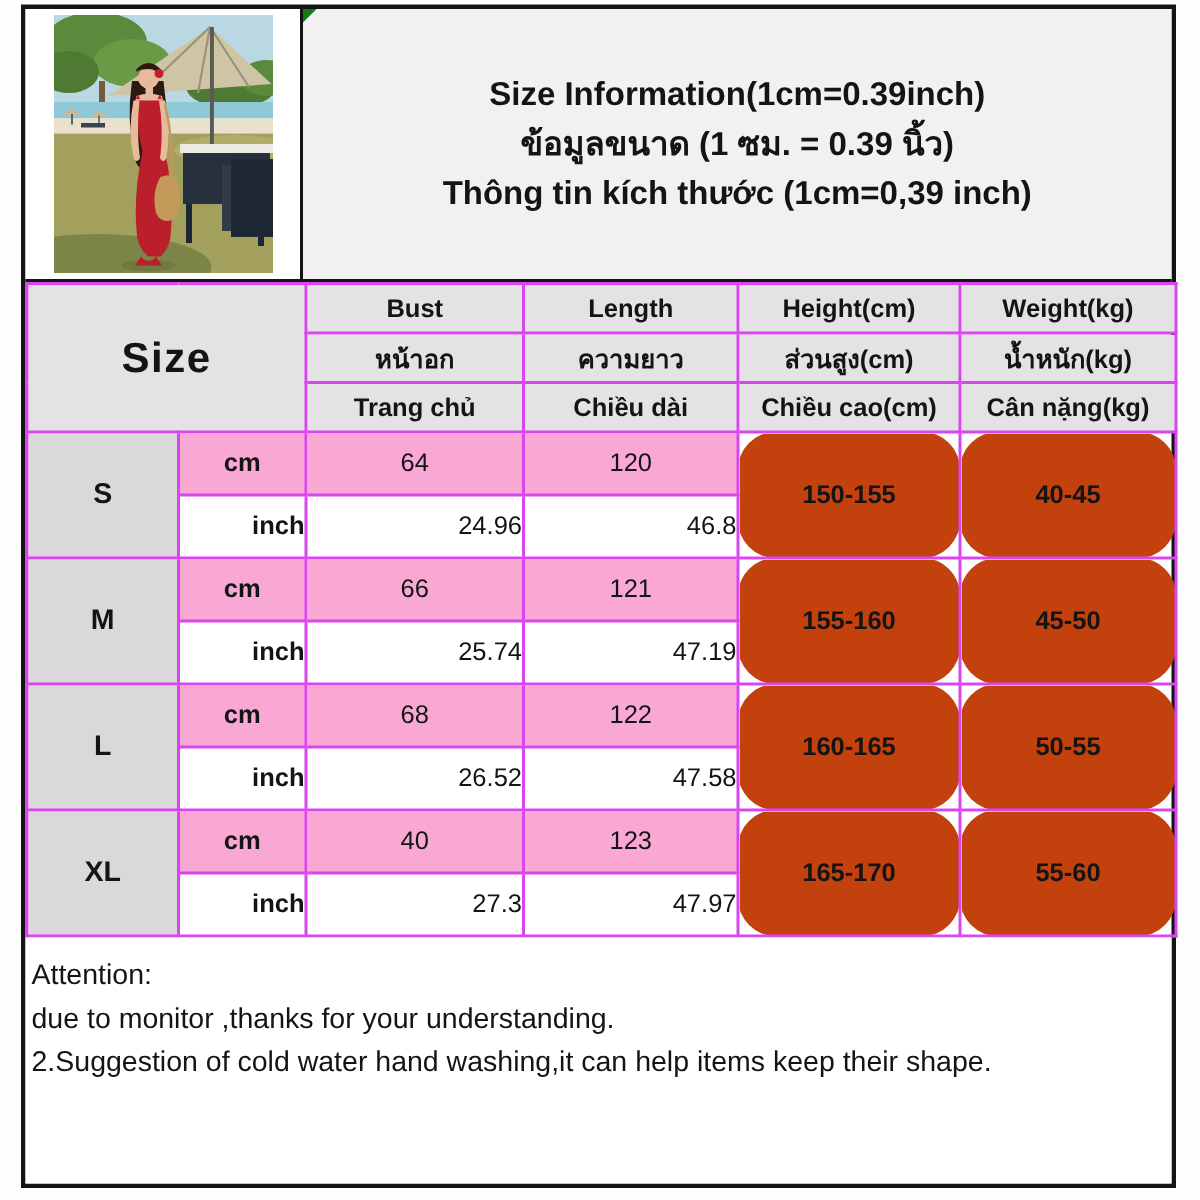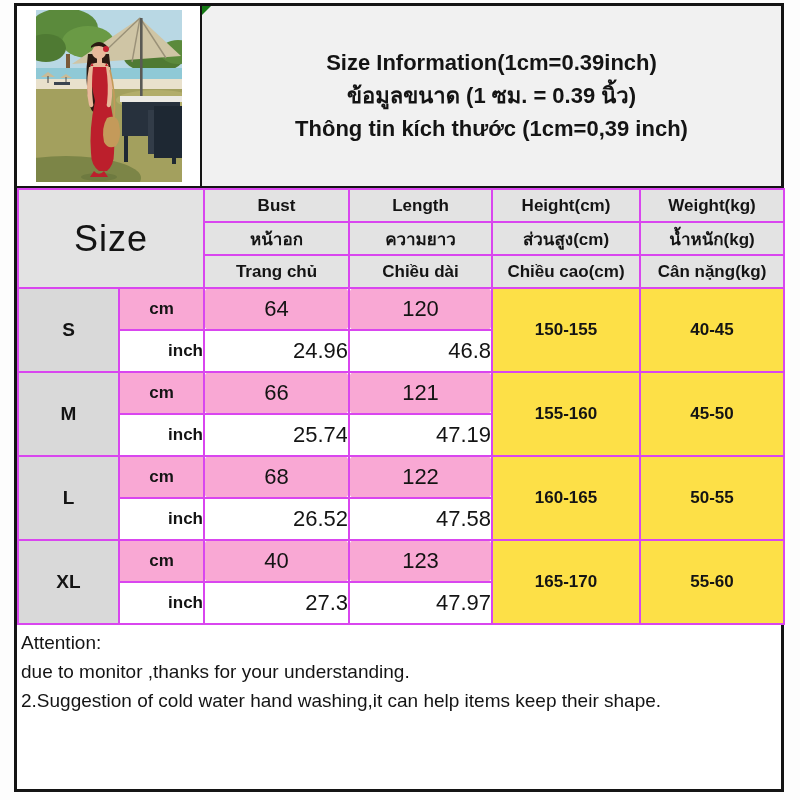--- a/index.html
+++ b/index.html
@@ -23,31 +23,31 @@
   }
   .corner-flag {
     position: absolute; left: 0; top: 0; width: 0; height: 0;
     border-top: 9px solid #157a15; border-right: 9px solid transparent;
   }
   .title-line { font-weight: bold; font-size: 22px; line-height: 24px; letter-spacing: 0px; }
   
   table.size-table { border-collapse: collapse; table-layout: fixed; width: 100%; flex: 0 0 auto; }
   table.size-table td { border: 2px solid #d946ef; text-align: center; vertical-align: middle; overflow: hidden; }
   td.hdr { background: #e3e3e3; font-weight: bold; font-size: 17px; height: 33px; }
-  td.size-big { background: #e3e3e3; font-weight: normal; font-size: 36px; letter-spacing: 1px; }
+  td.size-big { background: #e3e3e3; font-weight: bold; font-size: 28px; letter-spacing: 1px; }
   td.size-letter { background: #d9d9d9; font-weight: bold; font-size: 19px; }
   td.unit { font-weight: bold; font-size: 17px; height: 42px; }
-  td.val { font-size: 22px; font-weight: 400; border-radius: 6px; }
+  td.val { font-size: 17px; font-weight: 400; }
   td.range { background: #f0f0f0; font-weight: bold; font-size: 17px; }
   tr.cm-row td { background: #f9a8d4; }
   tr.inch-row td { background: #ffffff; text-align: right; }
   tr.cm-row td.size-letter, tr.inch-row td.size-letter { background: #d9d9d9; }
-  tr.cm-row td.range, tr.inch-row td.range { background: #fde047; }
+  tr.cm-row td.range, tr.inch-row td.range { background: #c2410c; border-radius: 25px; }
   
-  .attention { flex: 1 1 auto; background: #ffffff; padding: 3px 4px 0 4px; }
+  .attention { flex: 1 1 auto; background: #ffffff; padding: 11px 4px 0 4px; }
   .attention div { font-size: 19px; line-height: 29px; white-space: nowrap; }
 </style>
 </head>
 <body>
 
 <div class="card">
 
   <div class="top-row">
     <div class="photo-cell">
       <svg class="photo-frame" viewBox="0 0 146 172" aria-hidden="true">

